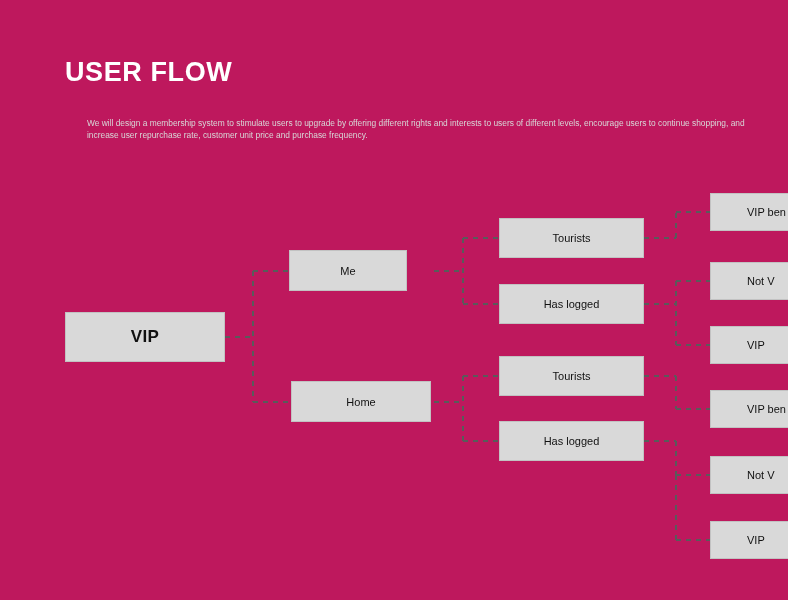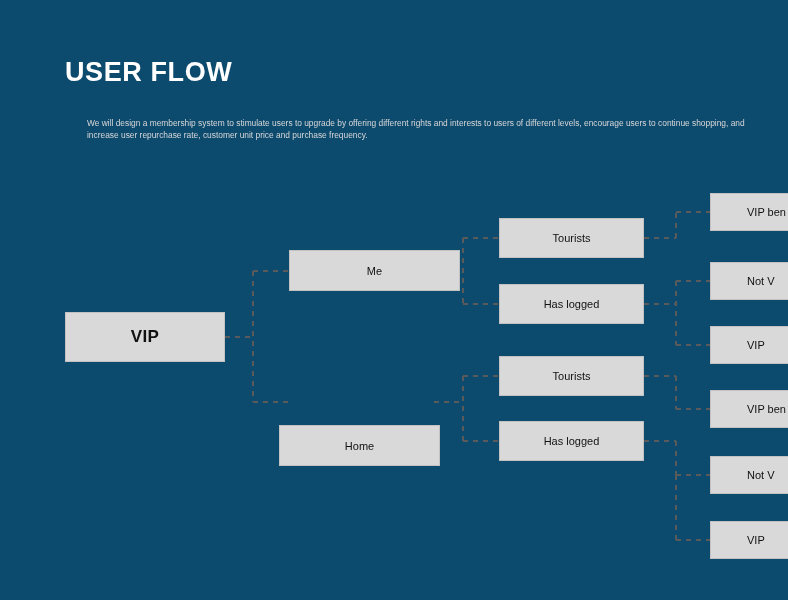--- a/index.html
+++ b/index.html
@@ -11,21 +11,21 @@
     width: 788px;
     height: 600px;
     overflow: hidden;
     font-family: "Liberation Sans", sans-serif;
     color: #ffffff;
   }
   .page {
     position: relative;
     width: 788px;
     height: 600px;
-    background: #0c4a6e;
+    background: #be185d;
     overflow: hidden;
   }
 
   
   .title {
     position: absolute;
     left: 65px;
     top: 58px;
     font-size: 27px;
     font-weight: bold;
@@ -128,22 +128,22 @@
         <path d="M644,441 L676,441"></path>
         <path d="M676,475 L676,540"></path>
         <path d="M676,441 L676,475"></path>
         <path d="M676,475 L710,475"></path>
         <path d="M676,540 L710,540"></path>
       </g>
     </svg>
 
     <div class="node root" style="left:65px; top:312px; width:160px; height:50px;">VIP</div>
 
-    <div class="node" style="left:289px; top:250px; width:171px; height:41px;">Me</div>
-    <div class="node" style="left:279px; top:381px; width:161px; height:41px;margin-top:44px;">Home</div>
+    <div class="node" style="left:289px; top:250px; width:118px; height:41px;">Me</div>
+    <div class="node" style="left:291px; top:381px; width:140px; height:41px;">Home</div>
 
     <div class="node" style="left:499px; top:218px; width:145px; height:40px;">Tourists</div>
     <div class="node" style="left:499px; top:284px; width:145px; height:40px;">Has logged</div>
     <div class="node" style="left:499px; top:356px; width:145px; height:40px;">Tourists</div>
     <div class="node" style="left:499px; top:421px; width:145px; height:40px;">Has logged</div>
 
     <div class="node leaf" style="left:710px; top:193px; width:140px; height:38px;">VIP ben</div>
     <div class="node leaf" style="left:710px; top:262px; width:140px; height:38px;">Not V</div>
     <div class="node leaf" style="left:710px; top:326px; width:140px; height:38px;">VIP</div>
     <div class="node leaf" style="left:710px; top:390px; width:140px; height:38px;">VIP ben</div>

